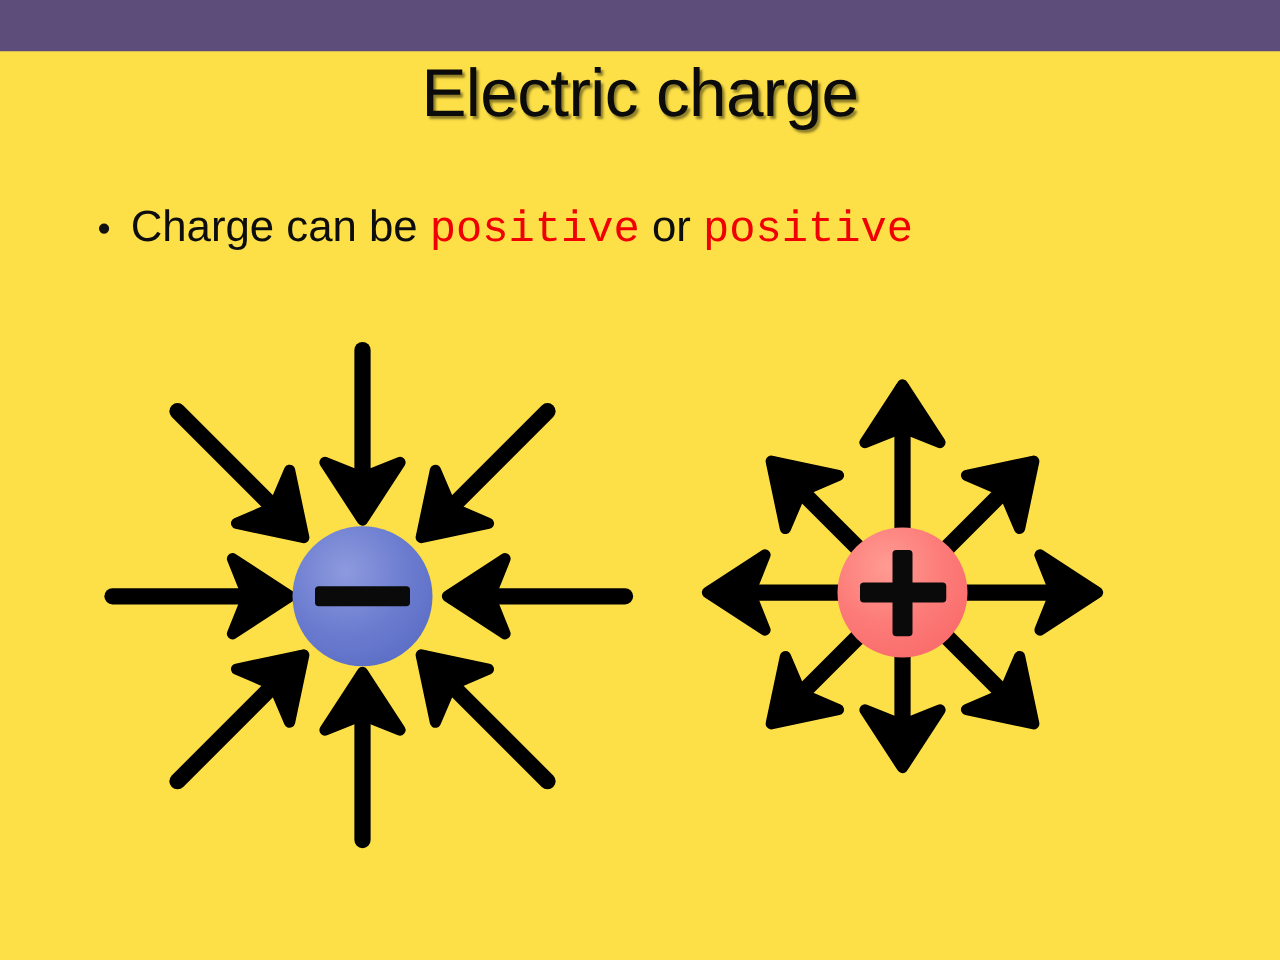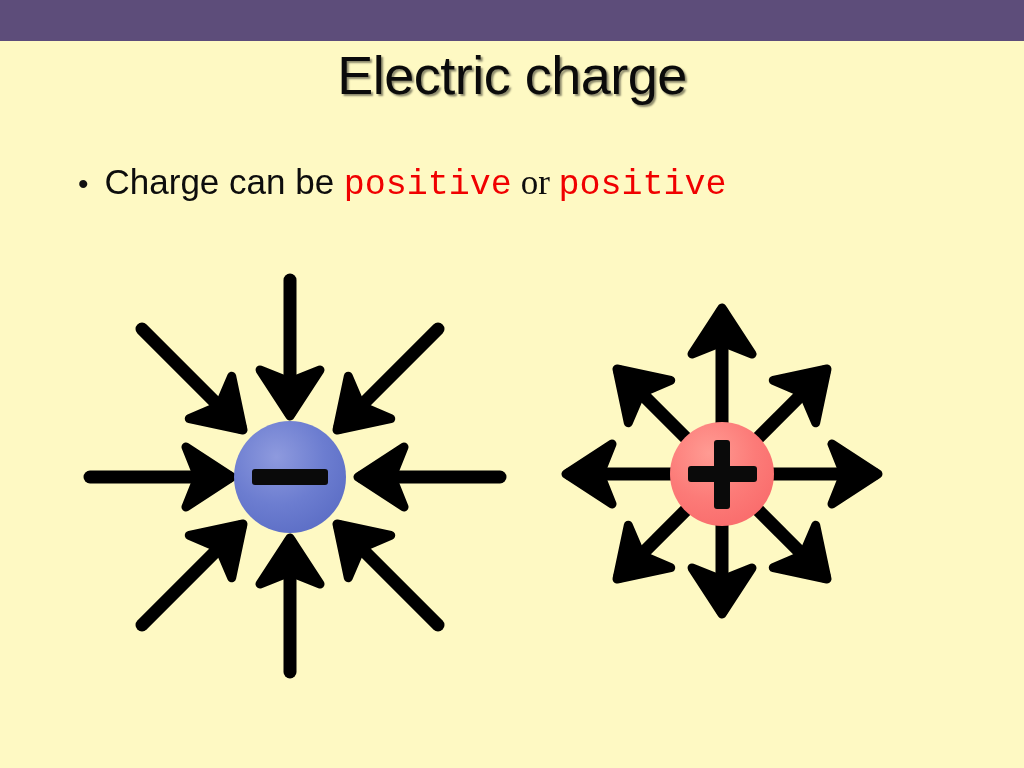--- a/index.html
+++ b/index.html
@@ -13,21 +13,21 @@
     overflow: hidden;
     font-family: "Liberation Sans", sans-serif;
     position: relative;
   }
 
   .slide {
     position: absolute;
     left: 0; top: 0;
     width: 1024px;
     height: 768px;
-    background: #fef9c3;
+    background: #fde047;
   }
 
   
   .top-band {
     position: absolute;
     left: 0; top: 0;
     width: 1024px;
     height: 41px;
     background: #5d4d7a;
   }
@@ -63,21 +63,21 @@
     white-space: nowrap;
   }
   .bullet-dot {
     font-size: 30px;
     line-height: 44px;
     margin-right: 16px;
     color: #111111;
   }
   .bullet-text { display: inline; }
   .bullet-text .hl { color: #f00000; font-family: Liberation Mono, monospace; }
-  .bullet-text .sep { color: #0d0d0d; font-family: Liberation Serif, serif; }
+  .bullet-text .sep { color: #0d0d0d; }
 
   
   .diagrams {
     position: absolute;
     left: 0;
     top: 262px;
     width: 1024px;
     height: 420px;
   }
   .diagram {

